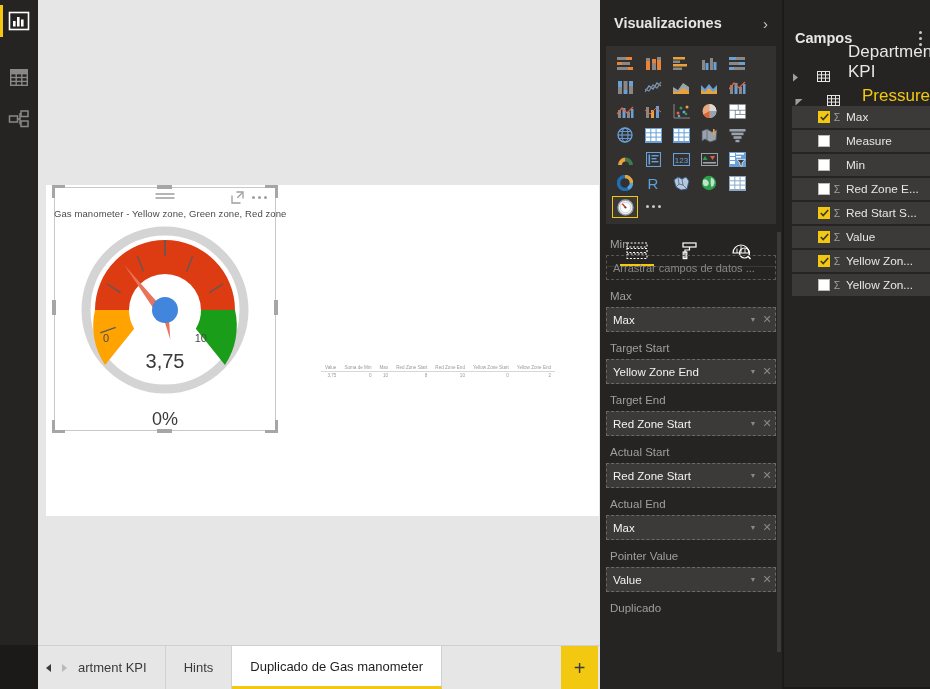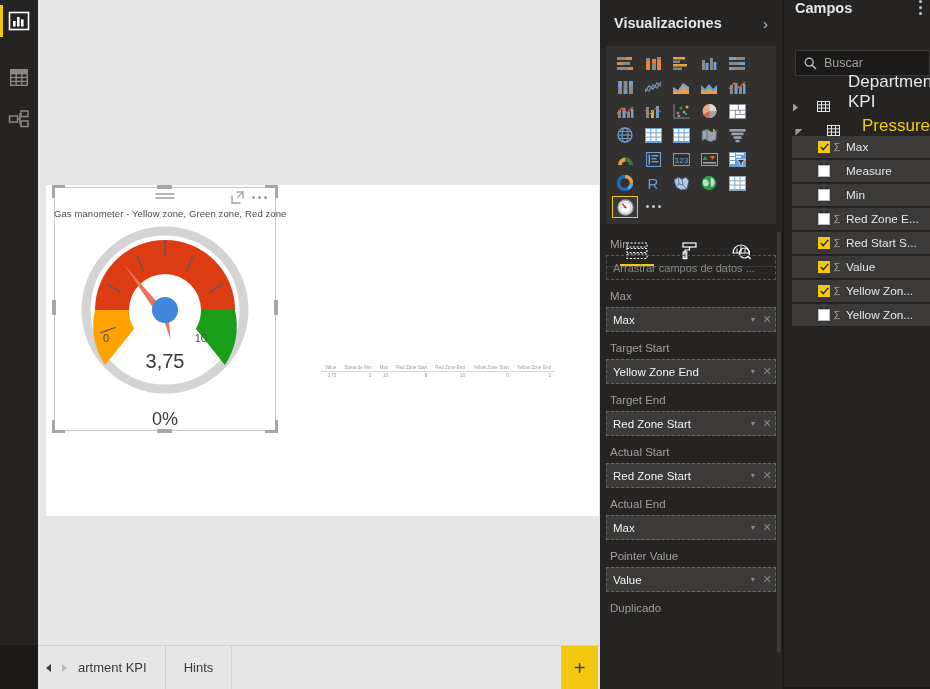--- a/index.html
+++ b/index.html
@@ -176,21 +176,21 @@
   .wells-scroll{
     position:absolute;right:1px;top:4px;width:4px;height:420px;background:#3b3a39;
   }
 
   
   .fieldpane{
     position:absolute;left:784px;top:0;width:146px;height:689px;
     background:#252423;
   }
   .fp-head{
-    height:46px;display:flex;align-items:flex-start;justify-content:space-between;
+    height:46px;display:flex;align-items:flex-end;justify-content:space-between;
     padding:0 8px 0 11px;box-sizing:border-box;
   }
   .fp-dots{display:flex;flex-direction:column;gap:3px;align-items:center;}
   .fp-dots span{width:3px;height:3px;border-radius:50%;background:#c8c8c8;}
   .searchbox{
     margin:4px 0 0 11px;height:26px;background:#1b1a19;border:1px solid #3b3a39;
     display:flex;align-items:center;box-sizing:border-box;
   }
   .search-ico{width:28px;display:flex;align-items:center;justify-content:center;}
   .search-ph{font-size:12.5px;color:#a19f9d;}
@@ -372,20 +372,23 @@
           <div class="tri-r"></div>
         </div>
     </div>
     <div class="tabs">
       <div class="tab clipped">
         <span>artment KPI</span>
       </div>
       <div class="tab">
         <span>Hints</span>
       </div>
+      <div class="tab active">
+        <span>Duplicado de Gas manometer</span>
+      </div>
     </div>
     <div class="addbtn">
       <span>+</span>
     </div>
   </div>
 
   <div class="vizpane">
     <div class="pane-head">
       <div class="pane-title">Visualizaciones</div>
       <div class="chev">›</div>
@@ -776,29 +779,20 @@
   <div class="fieldpane">
     <div class="fp-head">
       <div class="pane-title">Campos</div>
       <div class="fp-dots">
           <span></span>
           <span></span>
           <span></span>
         </div>
     </div>
 
-    <div class="searchbox">
-      <div class="search-ico">
-        <svg width="13" height="13" viewBox="0 0 13 13">
-          <circle cx="5.2" cy="5.2" r="4" fill="none" stroke="#c8c8c8" stroke-width="1.2"></circle>
-          <line x1="8.2" y1="8.2" x2="12" y2="12" stroke="#c8c8c8" stroke-width="1.3"></line>
-        </svg>
-      </div>
-      <div class="search-ph">Buscar</div>
-    </div>
 
     <div class="tree">
       <div class="tree-node table-name">
         <div class="twisty">
           <svg width="7" height="9" viewBox="0 0 7 9">
               <polygon points="1,0.5 6,4.5 1,8.5" fill="#a19f9d"></polygon>
             </svg>
         </div>
         <div class="tbl-ico">
           <svg width="13" height="11" viewBox="0 0 13 11">

